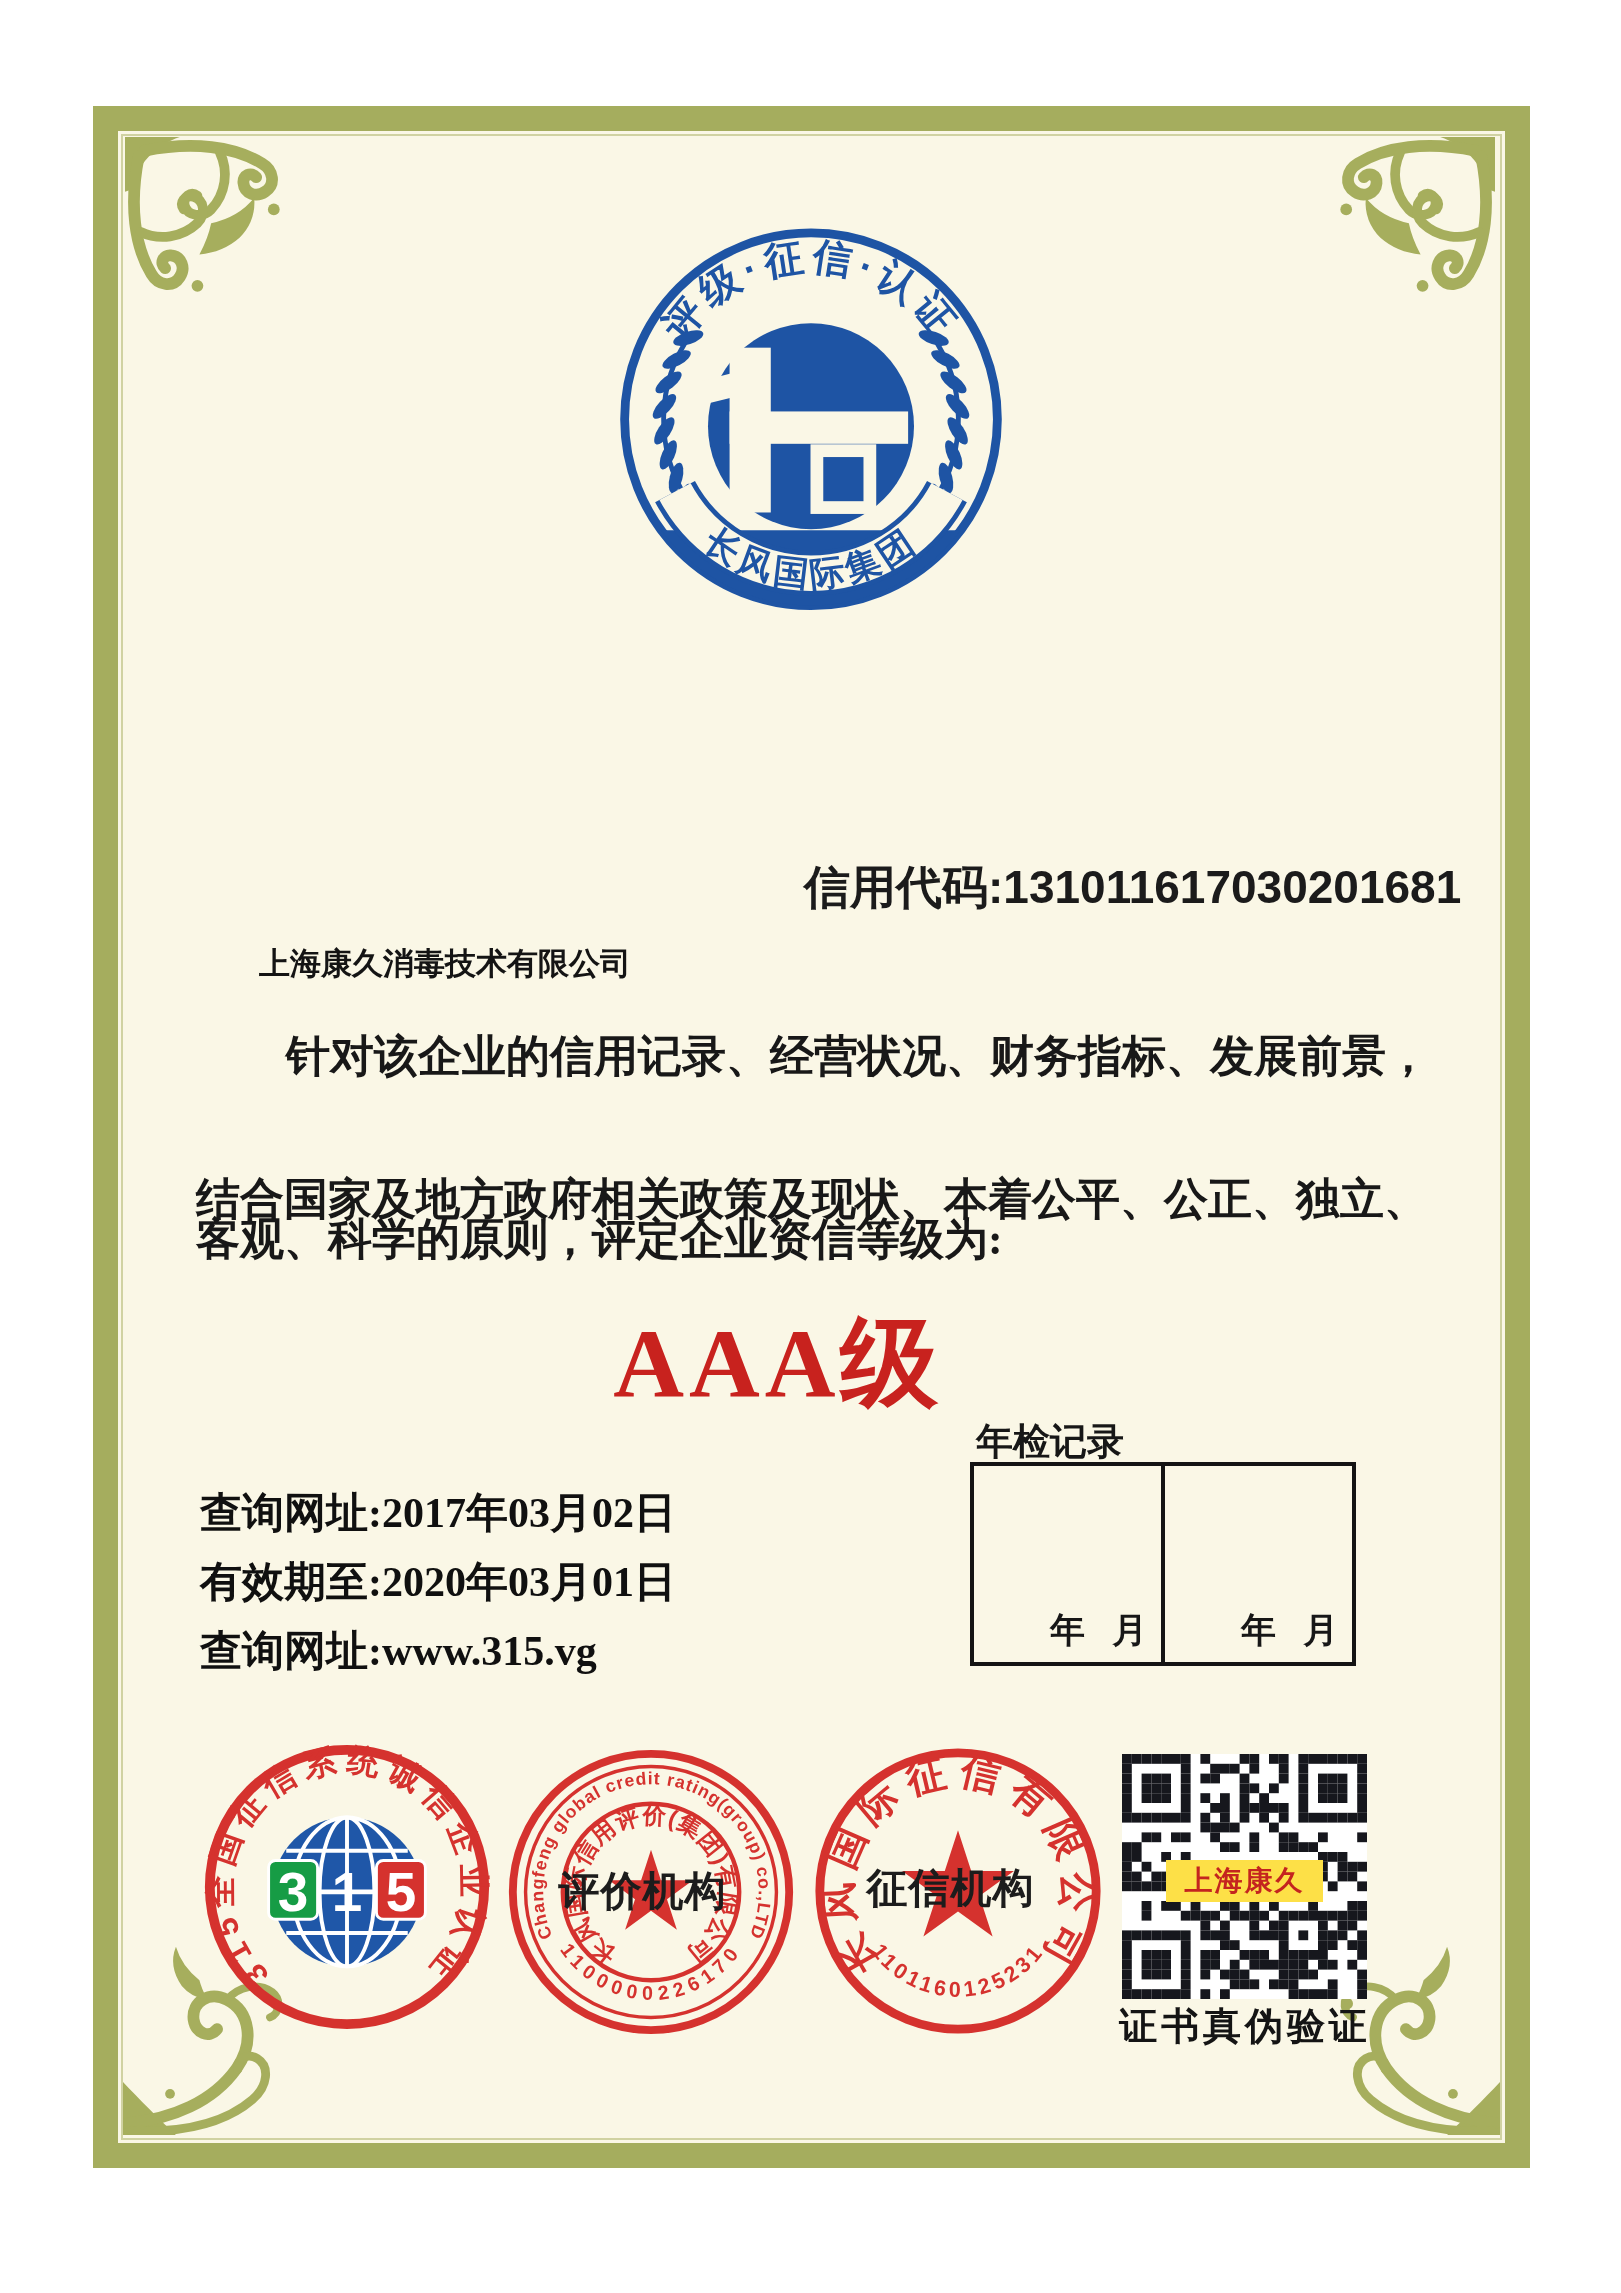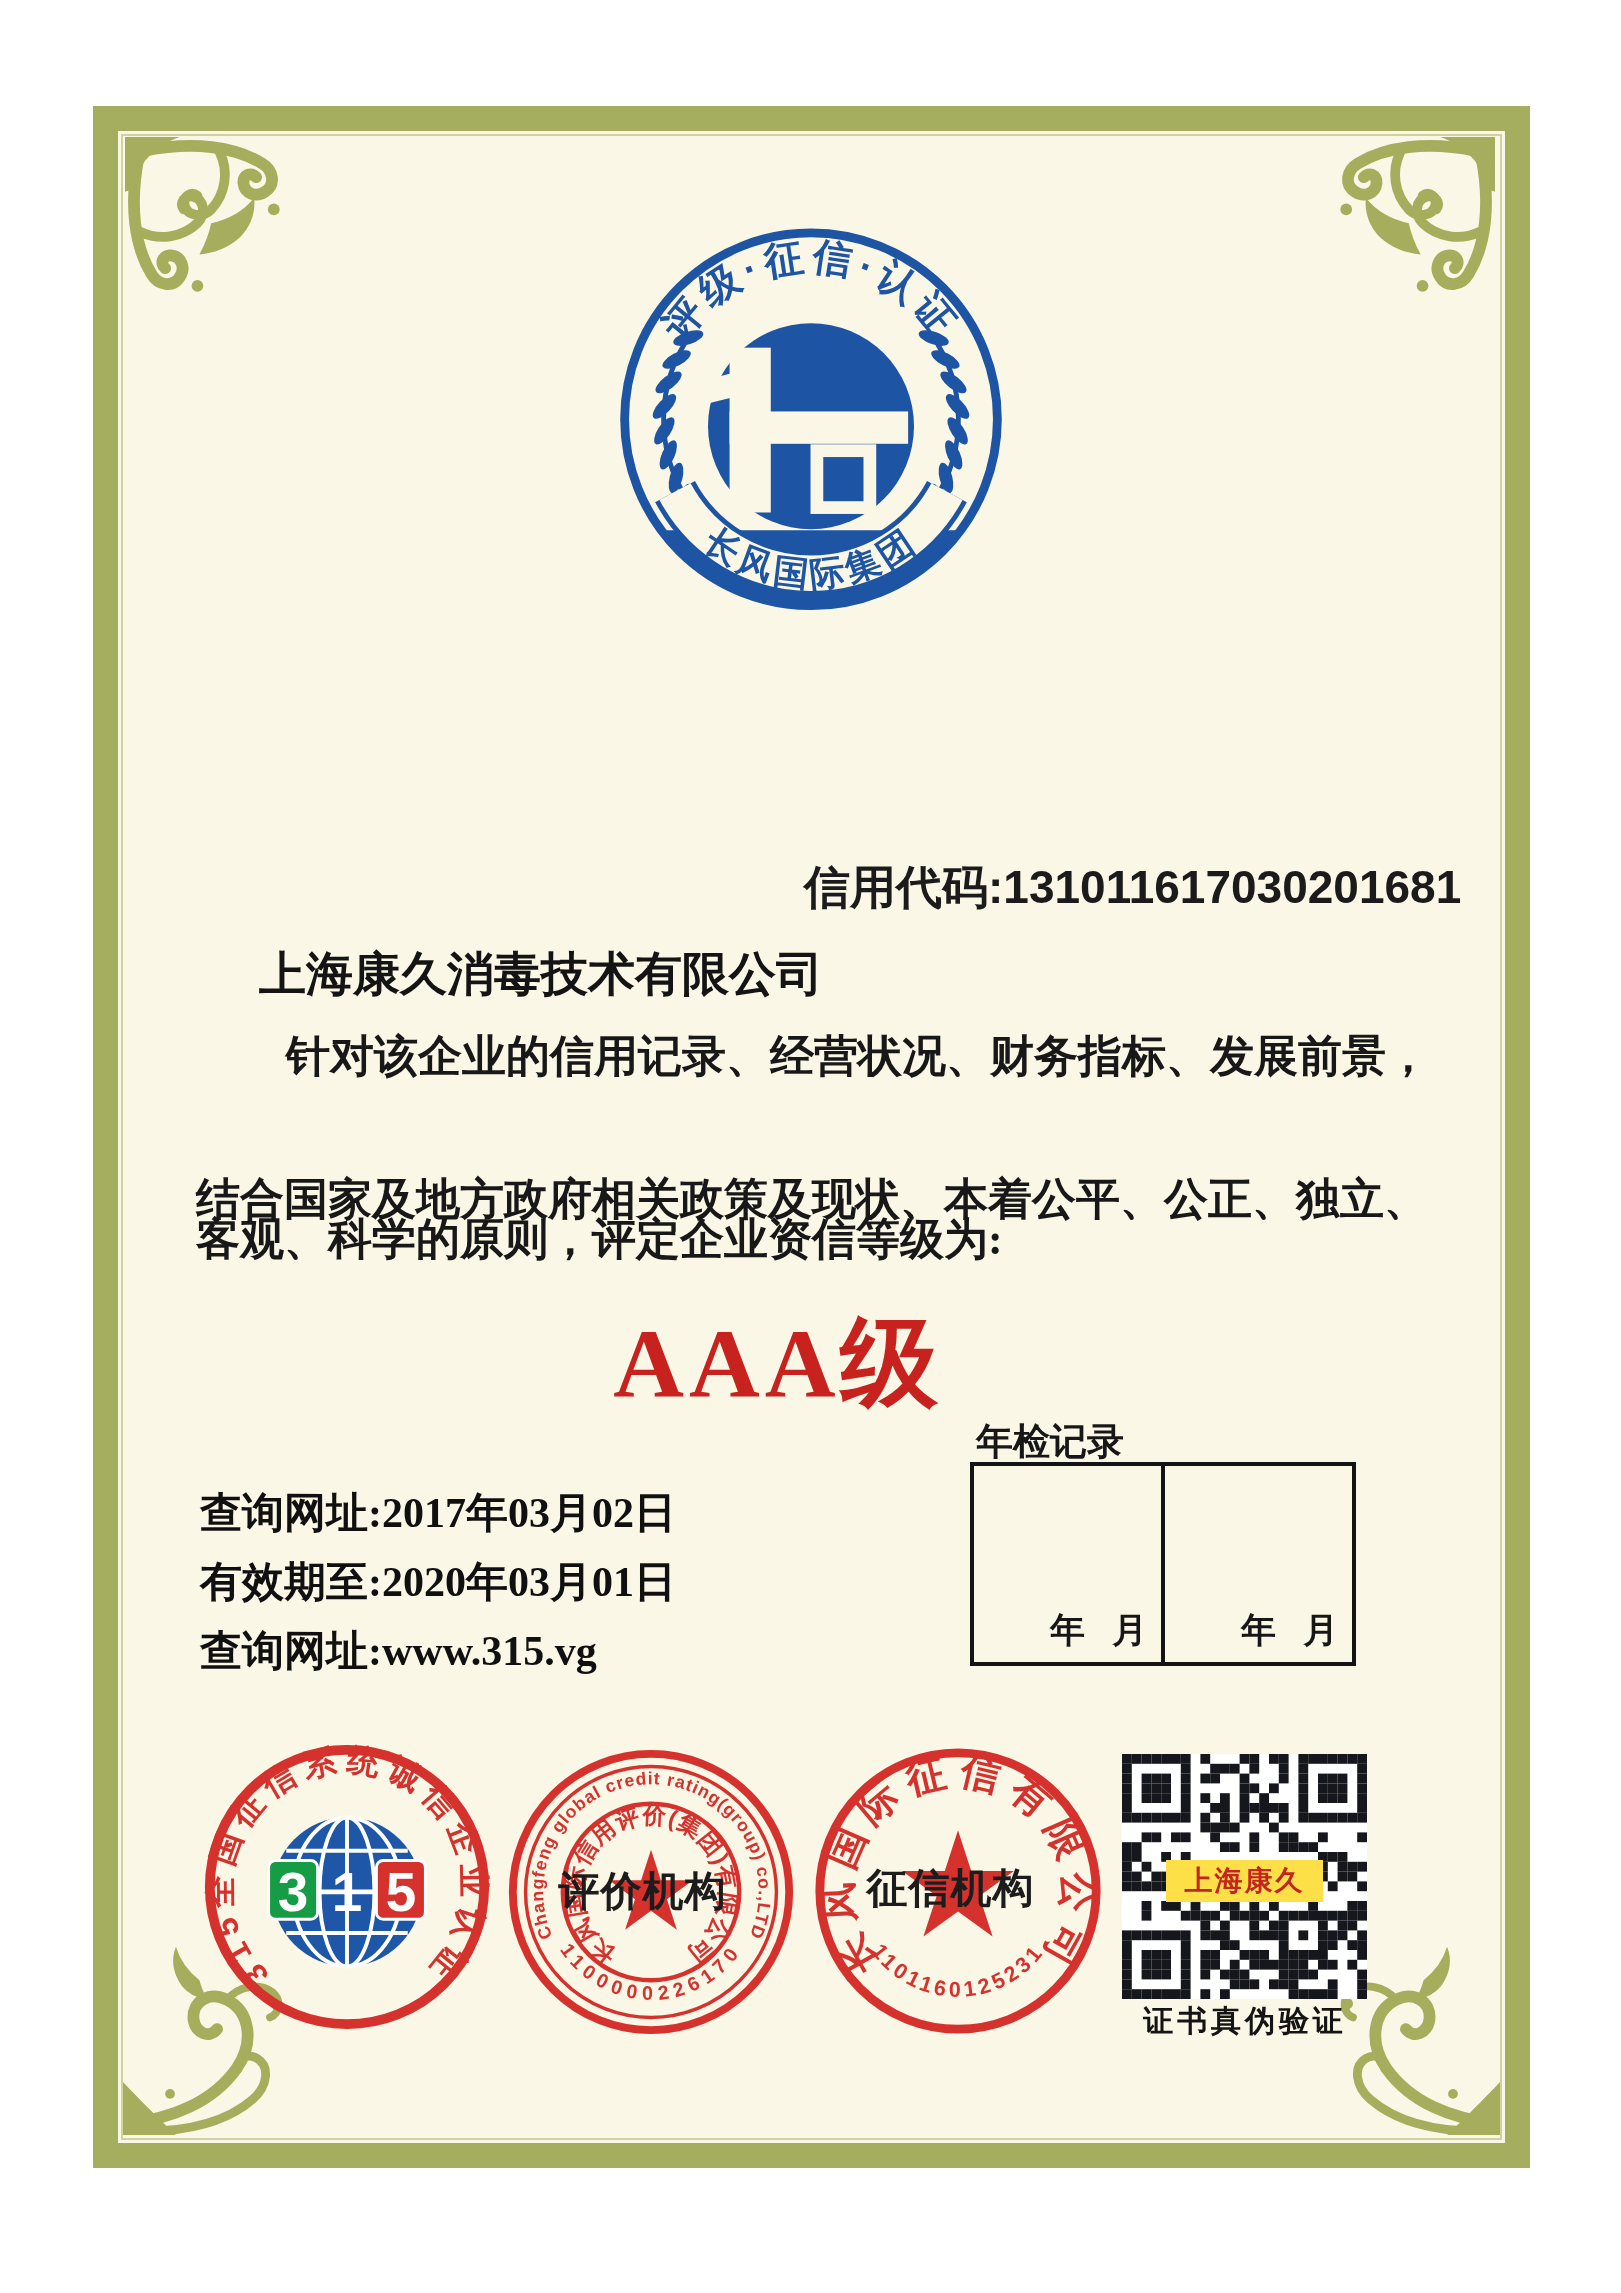--- a/index.html
+++ b/index.html
@@ -9,21 +9,21 @@
   
   .frame{position:absolute;left:93px;top:106px;width:1437px;height:2062px;
          border:25.5px solid #a5ad5e;background:#faf7e6;box-sizing:border-box;}
   .frame::after{content:'';position:absolute;inset:2.9px;border:2.9px solid rgba(165,173,94,.5);}
   
   .logo{left:605px;top:228px;width:412px;height:412px;}
   
   .title{left:210px;top:678px;width:1202px;text-align:center;
          font-weight:900;font-size:122px;letter-spacing:9.8px;color:#161616;white-space:nowrap;}
   .code{left:804px;top:857px;font-weight:bold;font-size:46px;color:#1b1b1b;white-space:nowrap;}
-  .company{left:259px;top:943px;font-weight:bold;font-size:47px;color:#141414;white-space:nowrap;}
+  .company{left:259px;top:943px;font-weight:bold;font-size:31px;color:#141414;white-space:nowrap;}
   .para{font-family:"Liberation Serif","DejaVu Serif",serif;font-weight:bold;font-size:44px;
         color:#181818;white-space:nowrap;text-align:center;}
   .p1{left:286px;top:1027px;} .p2{left:196px;top:1170px;} .p3{left:196px;top:1210px;}
   .rating{left:196px;top:1298px;width:1192px;text-align:center;
           font-family:"Liberation Serif","DejaVu Serif",serif;font-weight:bold;
           font-size:98px;letter-spacing:4.9px;color:#c8221e;transform:translateX(-13.7px);}
   .annual-label{left:976px;top:1417px;font-weight:bold;font-size:37px;}
   .annual-table{left:970px;top:1462px;width:386px;height:204px;border:4.9px solid #141414;
                 box-sizing:border-box;display:flex;background:transparent;}
   .annual-cell{flex:1;display:flex;align-items:flex-end;justify-content:flex-end;
@@ -39,21 +39,21 @@
   .stamp3{left:811px;top:1744px;width:294px;height:294px;}
   .overlay-text{font-family:"Liberation Serif","DejaVu Serif",serif;font-weight:bold;
                 font-size:41px;color:#1c1c1c;text-align:center;width:235px;letter-spacing:1px;}
   .ov1{left:525px;top:1864px;} .ov2{left:833px;top:1861px;}
   
   .qr{left:1122px;top:1754px;width:245px;height:245px;}
   .qr-label{left:1166px;top:1860px;width:157px;text-align:center;background:#fde047;
             font-weight:bold;font-size:28px;color:#c4241f;padding:2px 0;
             font-family:"Liberation Serif","DejaVu Serif",serif;letter-spacing:2px;}
   .qr-caption{left:1106px;top:2001px;width:278px;text-align:center;
-              font-weight:bold;font-size:30px;letter-spacing:3.9px;color:#141414;}
+              font-weight:bold;font-size:38px;letter-spacing:3.9px;color:#141414;}
   
   .orn{width:186px;height:186px;}
   .orn-tl{left:125px;top:137px;}
   .orn-tr{left:1309px;top:137px;transform:scaleX(-1);}
   .orn-br{left:1304px;top:1939px;width:196px;height:196px;}
   .orn-bl{left:123px;top:1939px;width:196px;height:196px;transform:scaleX(-1);}
   svg text{font-family:"Liberation Sans","DejaVu Sans",sans-serif;}
 </style>
 </head>
 <body>

